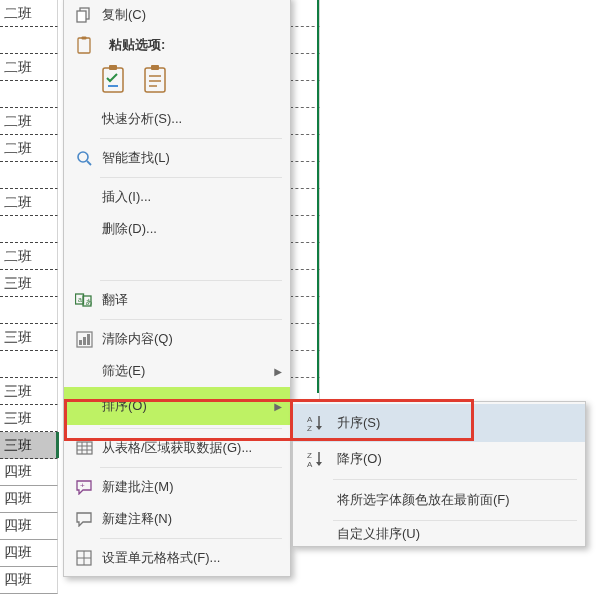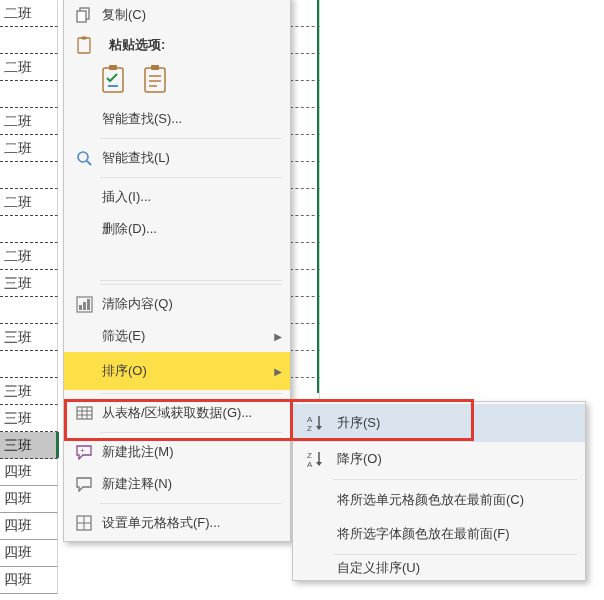--- a/index.html
+++ b/index.html
@@ -88,21 +88,21 @@
   }
   .menu-item {
     display: flex;
     align-items: center;
     height: 32px;
     padding: 0 8px 0 10px;
     position: relative;
     color: #3a3a3a;
   }
   .menu-item.hover {
-    background: #fde047;
+    background: #bef264;
   }
   .menu-item .icon {
     width: 20px;
     height: 20px;
     margin-right: 8px;
     display: flex;
     align-items: center;
     justify-content: center;
     color: #6a6a6a;
   }
@@ -257,21 +257,21 @@
           <rect x="8" y="1" width="8" height="5" rx="1" fill="#b07b3e"></rect>
           <line x1="6" y1="12" x2="18" y2="12" stroke="#b07b3e" stroke-width="1.5"></line>
           <line x1="6" y1="17" x2="18" y2="17" stroke="#b07b3e" stroke-width="1.5"></line>
           <line x1="6" y1="22" x2="14" y2="22" stroke="#b07b3e" stroke-width="1.5"></line>
         </svg>
     </div>
   </div>
 
   <div class="menu-item">
     <span class="icon"></span>
-    <span class="label">智能查找(S)...</span>
+    <span class="label">快速分析(S)...</span>
   </div>
 
   <div class="menu-sep"></div>
 
   <div class="menu-item">
     <span class="icon">
       <svg width="17" height="17" viewBox="0 0 17 17">
           <circle cx="7" cy="7" r="5" fill="none" stroke="#4b89c8" stroke-width="1.6"></circle>
           <line x1="11" y1="11" x2="15" y2="15" stroke="#4b89c8" stroke-width="1.8"></line>
         </svg>
@@ -290,20 +290,31 @@
     <span class="icon"></span>
     <span class="label">删除(D)...</span>
   </div>
 
   <div class="menu-item">
     <span class="icon"></span>
   </div>
 
   <div class="menu-sep"></div>
 
+  <div class="menu-item">
+    <span class="icon">
+      <svg width="18" height="16" viewBox="0 0 18 16">
+          <rect x="0.5" y="2" width="8" height="10" fill="none" stroke="#3d7e44" stroke-width="1.3"></rect>
+          <rect x="8" y="4" width="8" height="10" fill="none" stroke="#3d7e44" stroke-width="1.3"></rect>
+          <text x="3" y="10" font-size="7" fill="#3d7e44">a</text>
+          <text x="10.5" y="12" font-size="7" fill="#3d7e44">あ</text>
+        </svg>
+    </span>
+    <span class="label">翻译</span>
+  </div>
 
   <div class="menu-sep"></div>
 
   <div class="menu-item">
     <span class="icon">
       <svg width="17" height="17" viewBox="0 0 17 17">
           <rect x="1" y="1" width="15" height="15" fill="none" stroke="#888" stroke-width="1.3"></rect>
           <rect x="3" y="9" width="3" height="5" fill="#888"></rect>
           <rect x="7" y="6" width="3" height="8" fill="#888"></rect>
           <rect x="11" y="3" width="3" height="11" fill="#888"></rect>
@@ -396,24 +407,20 @@
           <text x="0" y="17" font-size="8" fill="#555">A</text>
           <line x1="12" y1="2" x2="12" y2="15" stroke="#555" stroke-width="1.5"></line>
           <path d="M9 12l3 4 3-4" fill="#555"></path>
         </svg>
     </span>
     <span class="label">降序(O)</span>
   </div>
 
   <div class="menu-sep"></div>
 
-  <div class="menu-item">
-    <span class="icon"></span>
-    <span class="label">将所选单元格颜色放在最前面(C)</span>
-  </div>
 
   <div class="menu-item">
     <span class="icon"></span>
     <span class="label">将所选字体颜色放在最前面(F)</span>
   </div>
 
 
   <div class="menu-sep"></div>
 
   <div class="menu-item" style="height:20px; overflow:hidden">

